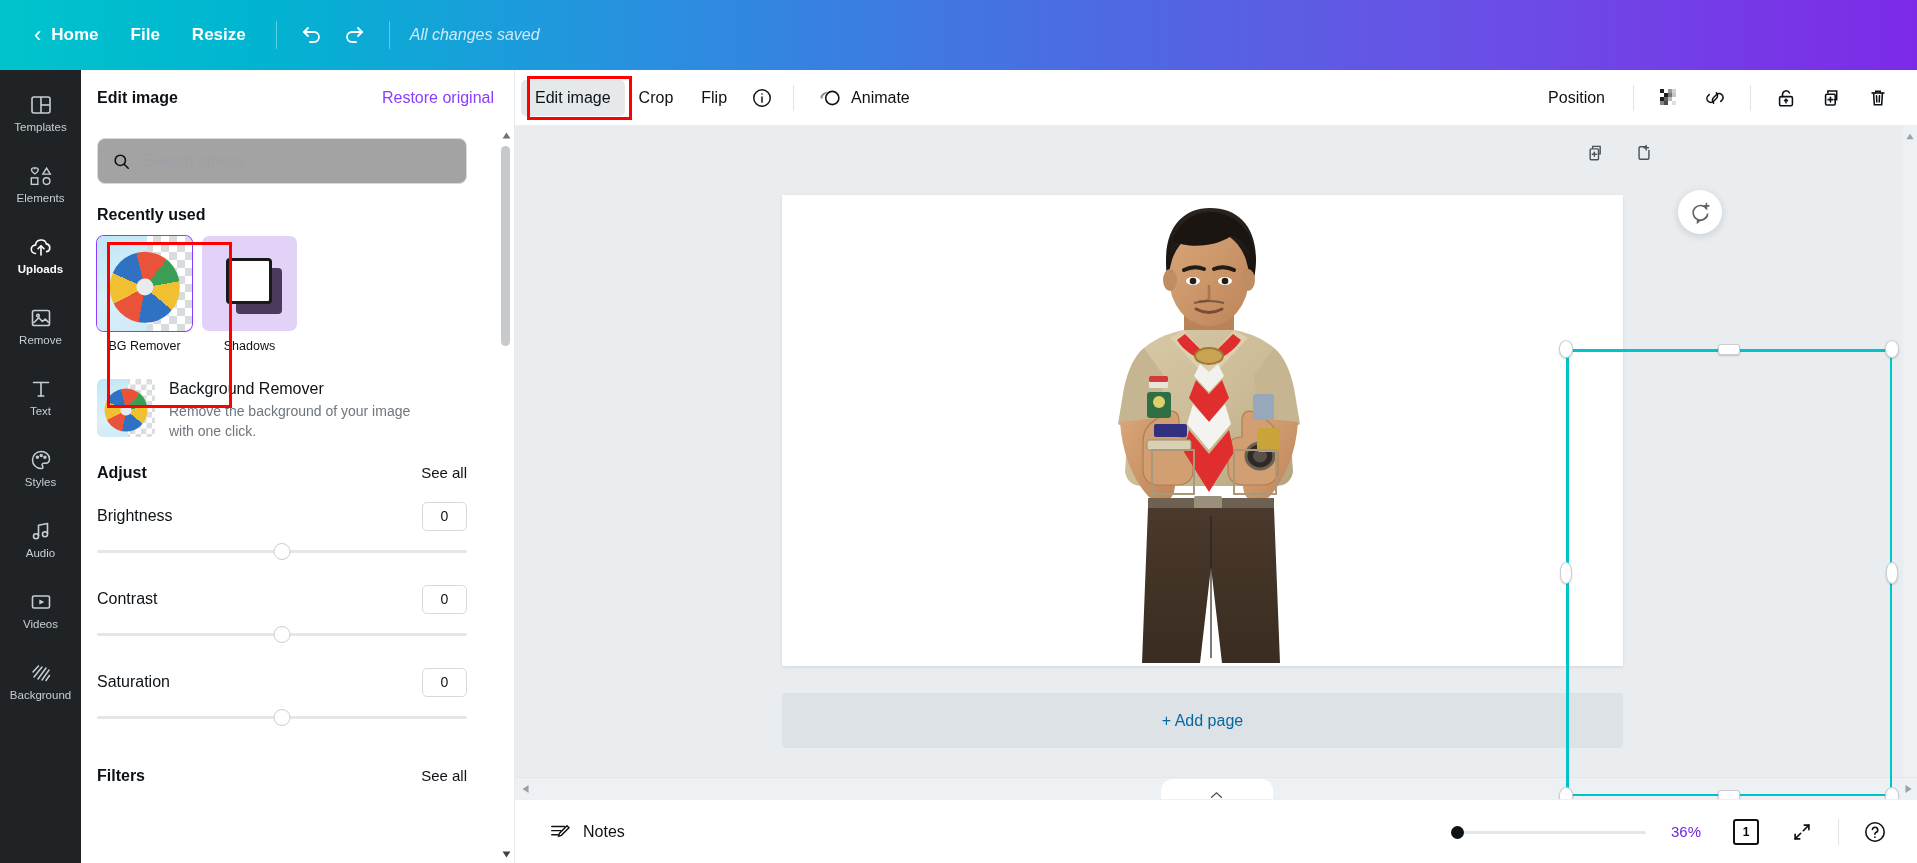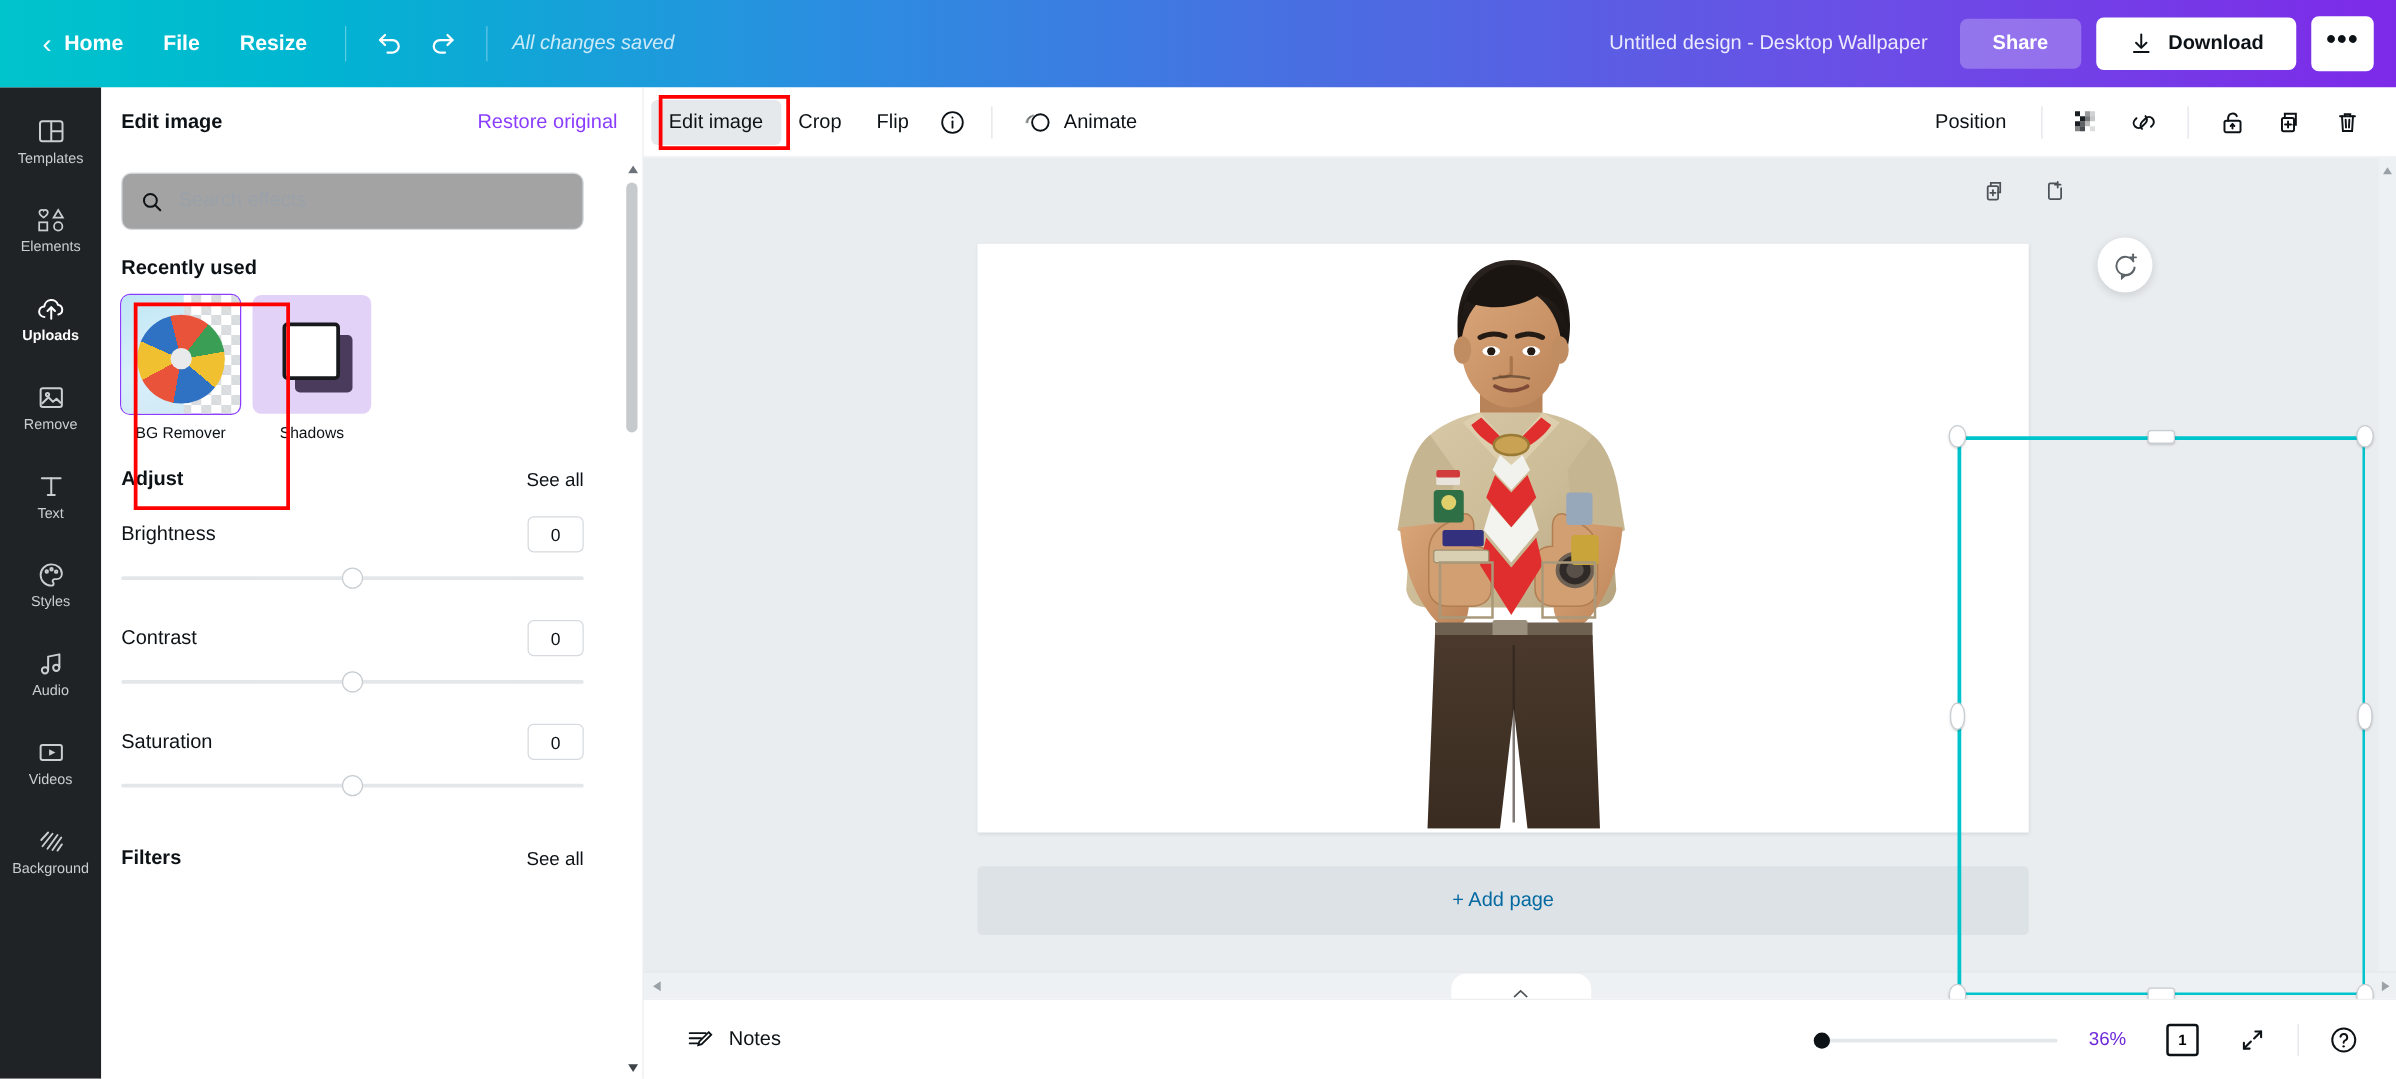--- a/index.html
+++ b/index.html
@@ -313,35 +313,20 @@
           <svg width="24" height="24" viewBox="0 0 24 24" fill="none" stroke="#fff" stroke-width="1.8" stroke-linecap="round" stroke-linejoin="round">
             <path d="M20 9H10a5 5 0 0 0 0 10h4"></path>
               <polyline points="16 5 20 9 16 13"></polyline>
           </svg>
         </span>
       </div>
       <div class="tb-sep"></div>
       <div class="saved-text">All changes saved</div>
     </div>
 
-    <div class="tb-right">
-      <div class="doc-title">Untitled design - Desktop Wallpaper</div>
-      <div class="share-btn">Share</div>
-      <div class="download-btn">
-        <span>
-          <svg width="20" height="20" viewBox="0 0 24 24" fill="none" stroke="#0d1216" stroke-width="1.9" stroke-linecap="round" stroke-linejoin="round">
-            <line x1="12" y1="3" x2="12" y2="15"></line>
-              <polyline points="7 11 12 16 17 11"></polyline>
-              <line x1="5" y1="20" x2="19" y2="20"></line>
-          </svg>
-        </span>
-        <span>Download</span>
-      </div>
-      <div class="more-btn">•••</div>
-    </div>
   </div>
 
   <div class="rail">
     <div class="rail-item">
       <span>
         <svg width="24" height="24" viewBox="0 0 24 24" fill="none" stroke="currentColor" stroke-width="1.6">
           <rect x="3" y="4" width="18" height="16" rx="2"></rect>
             <line x1="12" y1="4" x2="12" y2="20"></line>
             <line x1="12" y1="12" x2="21" y2="12"></line>
         </svg>
@@ -467,20 +452,31 @@
           </div>
           <div class="effect-card">
             <div class="effect-thumb shadow-thumb">
               <div class="sq-back"></div>
               <div class="sq-front"></div>
             </div>
             <div class="effect-name">Shadows</div>
           </div>
         </div>
 
+        <div class="bgr-row">
+          <div class="bgr-thumb">
+            <div class="checker" style="background-size:11px 11px;background-position:0 0,5.5px 5.5px"></div>
+            <div class="sky-half"></div>
+            <div class="ball"></div>
+          </div>
+          <div class="bgr-text">
+            <div class="bgr-title">Background Remover</div>
+            <div class="bgr-desc">Remove the background of your image with one click.</div>
+          </div>
+        </div>
 
         <div class="section-head" style="margin-bottom:2px">
           <div class="section-title">Adjust</div>
           <div class="see-all">See all</div>
         </div>
 
         <div>
           <div class="adj-row">
             <span class="adj-label">Brightness</span>
             <span class="adj-val">0</span>

